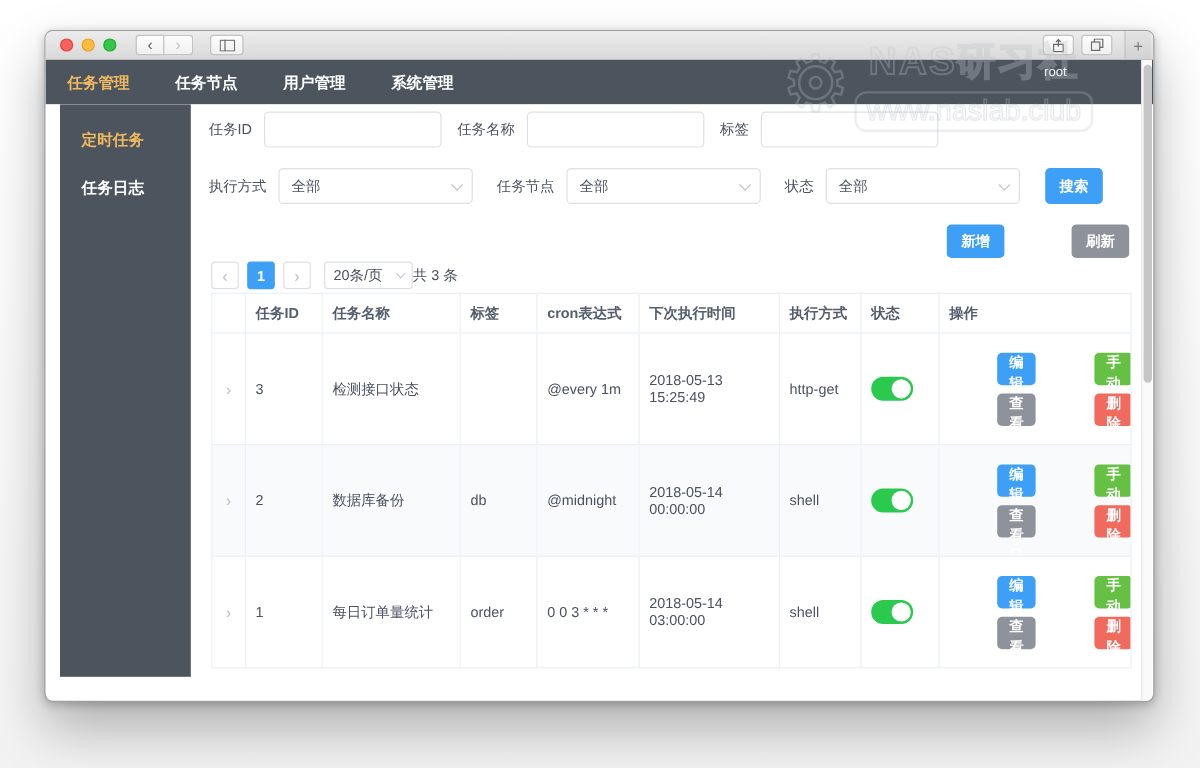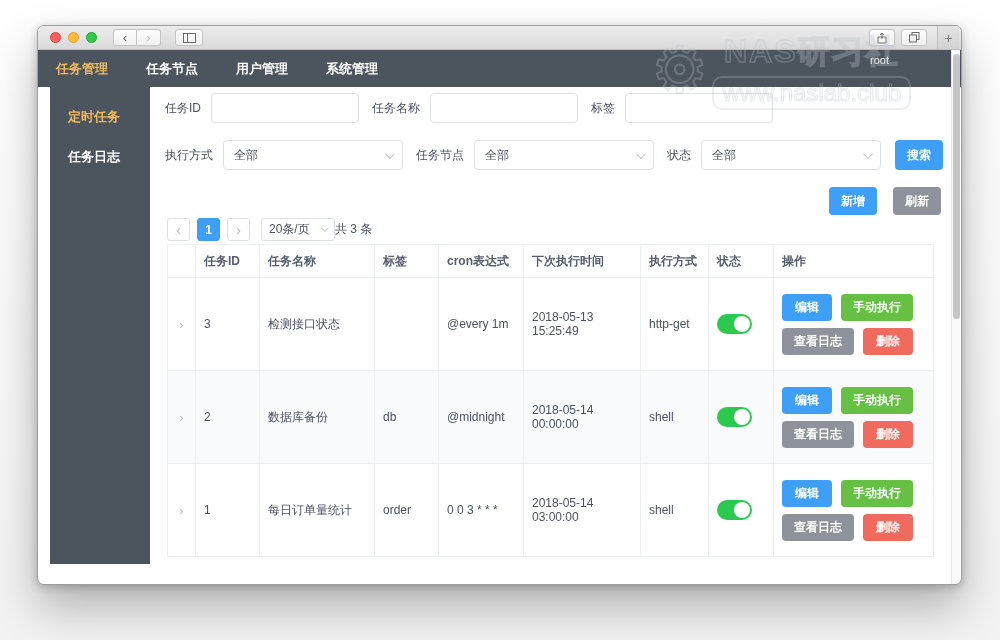--- a/index.html
+++ b/index.html
@@ -67,27 +67,27 @@
   .content { flex:1; padding:6px 18px 0 15px; position:relative; }
 
   
   .frow { display:flex; align-items:center; height:30px; margin-bottom:17px; }
   .flabel { font-size:12px; color:#4a5160; margin-right:10px; white-space:nowrap; }
   .finput {
     width:148px; height:30px; border:1px solid #dcdfe6; border-radius:4px; margin-right:13px;
     font-size:12px; padding:0 8px; color:#333; outline:none; background:#fff;
   }
   .fselect {
-    width:180px; height:30px; border:1px solid #dcdfe6; border-radius:4px; margin-right:13px;
+    width:162px; height:30px; border:1px solid #dcdfe6; border-radius:4px; margin-right:20px;
     display:flex; align-items:center; justify-content:space-between; padding:0 10px; font-size:12px; color:#4a5160;
     background:#fff; cursor:pointer;
   }
   .caret { width:7px; height:7px; border-right:1.5px solid #c0c4cc; border-bottom:1.5px solid #c0c4cc; transform:rotate(45deg) translateY(-2px); }
 
-  .btn { border:none; border-radius:4px; color:#fff; font-size:12px; font-weight:bold; cursor:pointer; font-family:"Liberation Sans",sans-serif; }
+  .btn { border:none; border-radius:4px; color:#fff; font-size:12px; font-weight:bold; cursor:pointer; font-family:"Liberation Sans",sans-serif;margin-left:40px; }
   .btn.blue { background:#3d9ff5; }
   .btn.gray { background:#8e939b; }
   .btn.green { background:#65c043; }
   .btn.red { background:#f06a5d; }
   .btn.search { width:48px; height:30px; margin-left:1px; }
 
   .toolbar { display:flex; justify-content:flex-end; gap:16px; margin:11px 2px 3px 0; }
   .toolbar .btn { width:48px; height:28px; }
 
   

